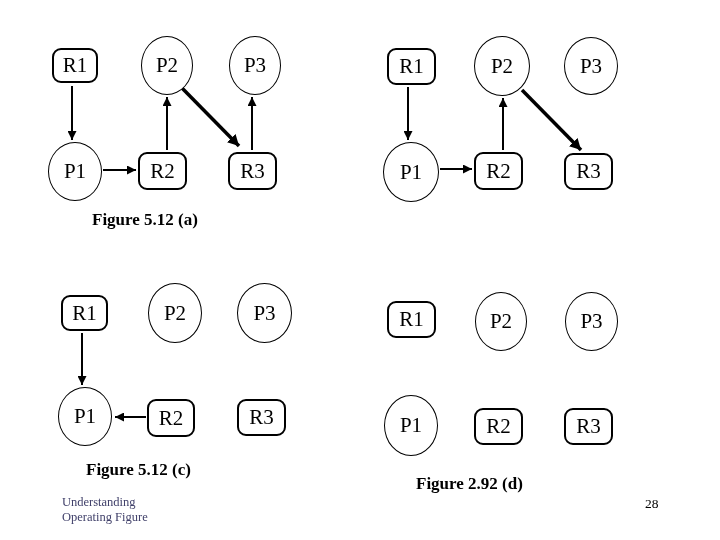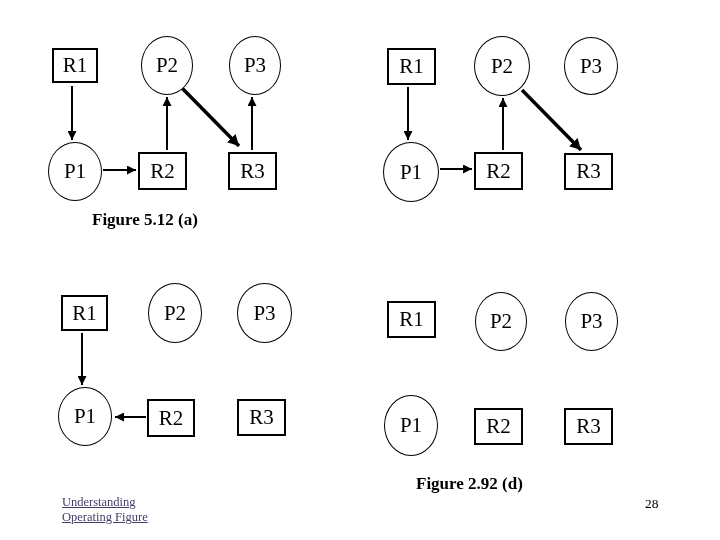--- a/index.html
+++ b/index.html
@@ -13,31 +13,32 @@
   #slide { position: absolute; inset: 0; width: 720px; height: 540px; }
   #edges { position: absolute; left: 0; top: 0; width: 720px; height: 540px; z-index: 1; }
   .figure { position: absolute; inset: 0; pointer-events: none; }
   .node {
     position: absolute;
     display: flex; align-items: center; justify-content: center;
     background: #ffffff; color: #000000;
     font-size: 21px; line-height: 1;
     z-index: 2; box-sizing: border-box;
     pointer-events: auto;
+    border-radius: 9px;
   }
   .node.rect { border: 2px solid #000000; }
   .node.ellipse { border: 1.2px solid #000000; border-radius: 50%; }
   .caption {
     position: absolute; z-index: 2;
     font-weight: bold; font-size: 17px; color: #000000;
     white-space: nowrap; pointer-events: auto;
   }
   .footer {
     position: absolute; left: 62px; top: 495px; z-index: 2;
-    font-size: 12.5px; line-height: 1.22; white-space: nowrap; text-decoration: underline;
+    font-size: 12.5px; line-height: 1.22; white-space: nowrap;
   }
   .page-number {
     position: absolute; left: 645px; top: 496px; z-index: 2;
     font-size: 13.5px;
   }
 </style>
 </head>
 <body style="background: rgb(255, 255, 255);">
 
 <div id="slide">
@@ -124,20 +125,21 @@
       </div>
       <div class="node ellipse" style="left: 58px; top: 387px; width: 54px; height: 59px; background: rgb(255, 255, 255);">
         <span>P1</span>
       </div>
       <div class="node rect" style="left: 147px; top: 399px; width: 48px; height: 38px; background: rgb(255, 255, 255);">
         <span>R2</span>
       </div>
       <div class="node rect" style="left: 237px; top: 399px; width: 49px; height: 37px; background: rgb(255, 255, 255);">
         <span>R3</span>
       </div>
+      <div class="caption" style="left: 86px; top: 460px;">Figure 5.12 (c)</div>
     </div>
     <div class="figure">
       <div class="node rect" style="left: 387px; top: 301px; width: 49px; height: 37px; background: rgb(255, 255, 255);">
         <span>R1</span>
       </div>
       <div class="node ellipse" style="left: 475px; top: 292px; width: 52px; height: 59px; background: rgb(255, 255, 255);">
         <span>P2</span>
       </div>
       <div class="node ellipse" style="left: 565px; top: 292px; width: 53px; height: 59px; background: rgb(255, 255, 255);">
         <span>P3</span>

